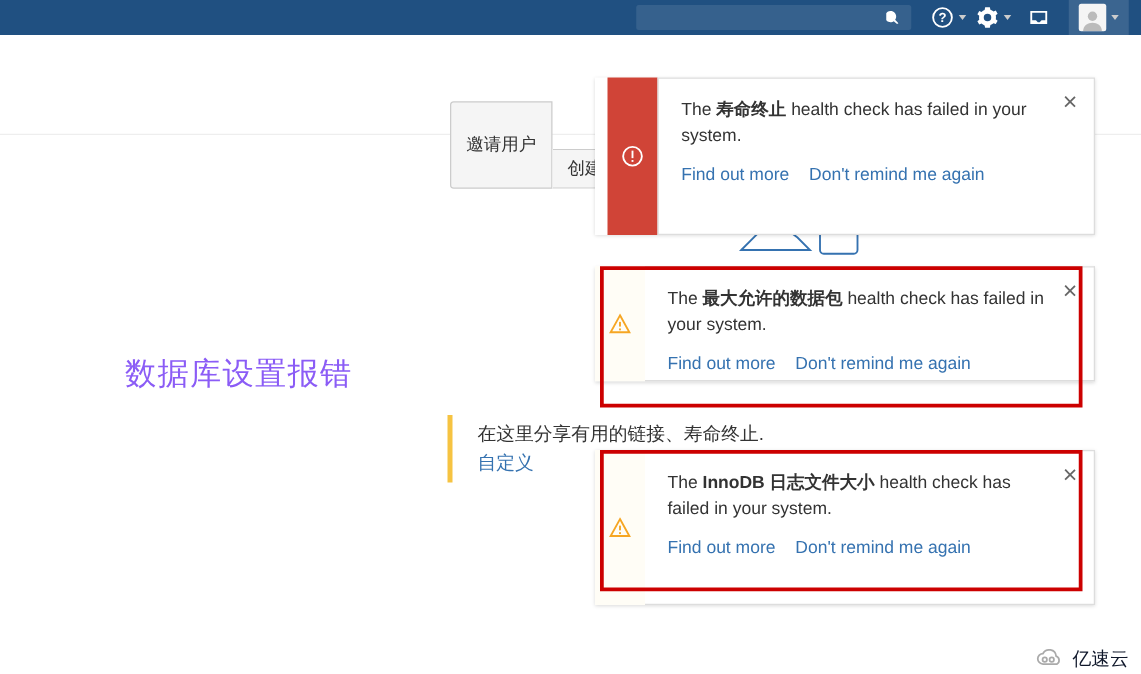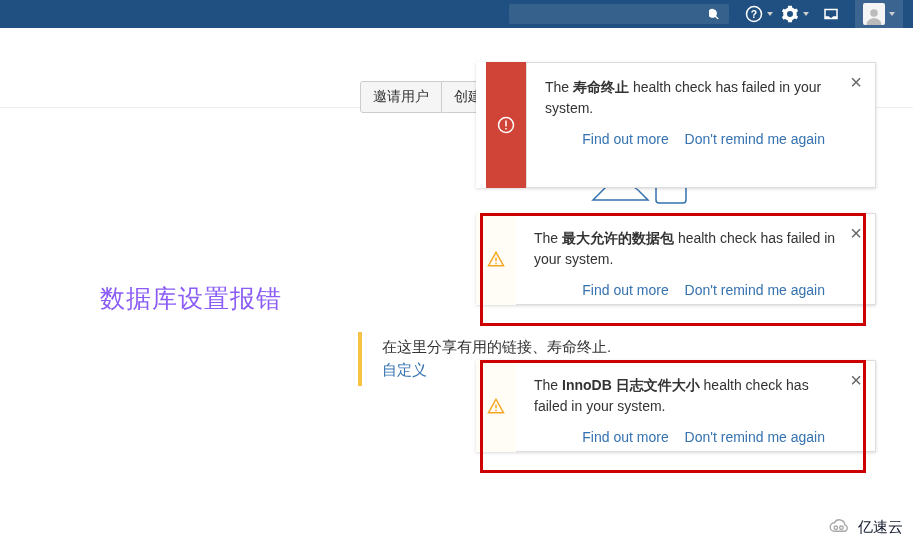--- a/index.html
+++ b/index.html
@@ -12,44 +12,44 @@
     .topbar-item.with-caret::after { content: ''; width: 0; height: 0; border-left: 3px solid transparent; border-right: 3px solid transparent; border-top: 4px solid #ccc; margin-left: 4px; }
     .topbar svg { fill: #fff; }
     .avatar-holder { background: rgba(255,255,255,0.12); width: 44px; height: 28px; display: flex; align-items: center; justify-content: center; margin-left: 6px; }
     .avatar { width: 22px; height: 22px; background: #f5f5f5; border-radius: 2px; display: flex; align-items: flex-end; justify-content: center; overflow: hidden; }
     .avatar svg { fill: #bbb; width: 18px; height: 18px; }
     
     .subheader { height: 80px; border-bottom: 1px solid #eee; position: relative; }
     .btn-group { position: absolute; top: 53px; left: 360px; display: flex; }
     .btn { border: 1px solid #ccc; background: #f5f5f5; padding: 6px 12px; font-size: 14px; color: #333; cursor: pointer; }
     .btn:first-child { border-radius: 3px 0 0 3px; }
-    .btn:last-child { border-radius: 0 3px 3px 0; border-left: none; }
+    .btn:last-child { border-radius: 0 3px 3px 0; border-left: none; margin-top: 38px; }
     
     .error-annot { position: absolute; top: 282px; left: 100px; font-size: 25px; color: #8b5cf6; font-weight: 400; letter-spacing: 1px; }
     
     .body-text { position: absolute; top: 282px; left: 365px; width: 520px; text-align: center; color: #333; line-height: 1.5; }
     
     .tip-box { position: absolute; top: 332px; left: 358px; padding: 6px 0 6px 20px; border-left: 4px solid #f6c342; }
     .tip-text { color: #333; font-size: 15px; margin-bottom: 4px; }
     .tip-link { color: #3572b0; font-size: 15px; cursor: pointer; }
     
     .alert { position: absolute; left: 476px; width: 400px; background: #fff; display: flex; box-shadow: 0 1px 3px rgba(0,0,0,0.15); }
     .alert-border { position: absolute; border: 3px solid #cc0000; pointer-events: none; }
     .alert-icon-col { width: 40px; display: flex; align-items: center; justify-content: center; flex-shrink: 0; }
     .alert-icon-col.red { background: #d04437; }
     .alert-icon-col.yellow { background: #fffdf6; }
     .alert-body { flex: 1; padding: 14px 38px 14px 18px; font-size: 14px; color: #333; line-height: 1.5; position: relative; border-top: 1px solid #ddd; border-right: 1px solid #ddd; border-bottom: 1px solid #ddd; }
-    .alert-links { margin-top: 10px; text-align: right; }
+    .alert-links { margin-top: 10px; }
     .alert-links a { color: #3572b0; text-decoration: none; cursor: pointer; margin-right: 12px; }
     .alert-close { position: absolute; top: 11px; right: 11px; width: 16px; height: 16px; cursor: pointer; color: #666; font-size: 20px; line-height: 16px; text-align: center; }
     
     .alert1 { top: 62px; height: 126px; padding-left: 10px; }
     .alert1 .alert-body { border: 1px solid #ddd; }
     .alert2 { top: 213px; height: 92px; }
-    .alert3 { top: 360px; height: 92px; }
+    .alert3 { top: 360px; height: 124px; }
     
     .border1 { top: 213px; left: 480px; width: 386px; height: 113px; }
     .border2 { top: 360px; left: 480px; width: 386px; height: 113px; }
     
     .watermark { position: absolute; bottom: 2px; right: 10px; display: flex; align-items: center; color: #0f172a; font-size: 15px; gap: 4px; }
     .watermark svg { width: 28px; height: 20px; fill: none; stroke: #aaa; stroke-width: 2; }
     
     .illus { position: absolute; top: 155px; left: 588px; width: 110px; height: 60px; pointer-events: none; z-index: 0; }
   </style>
 </head>

